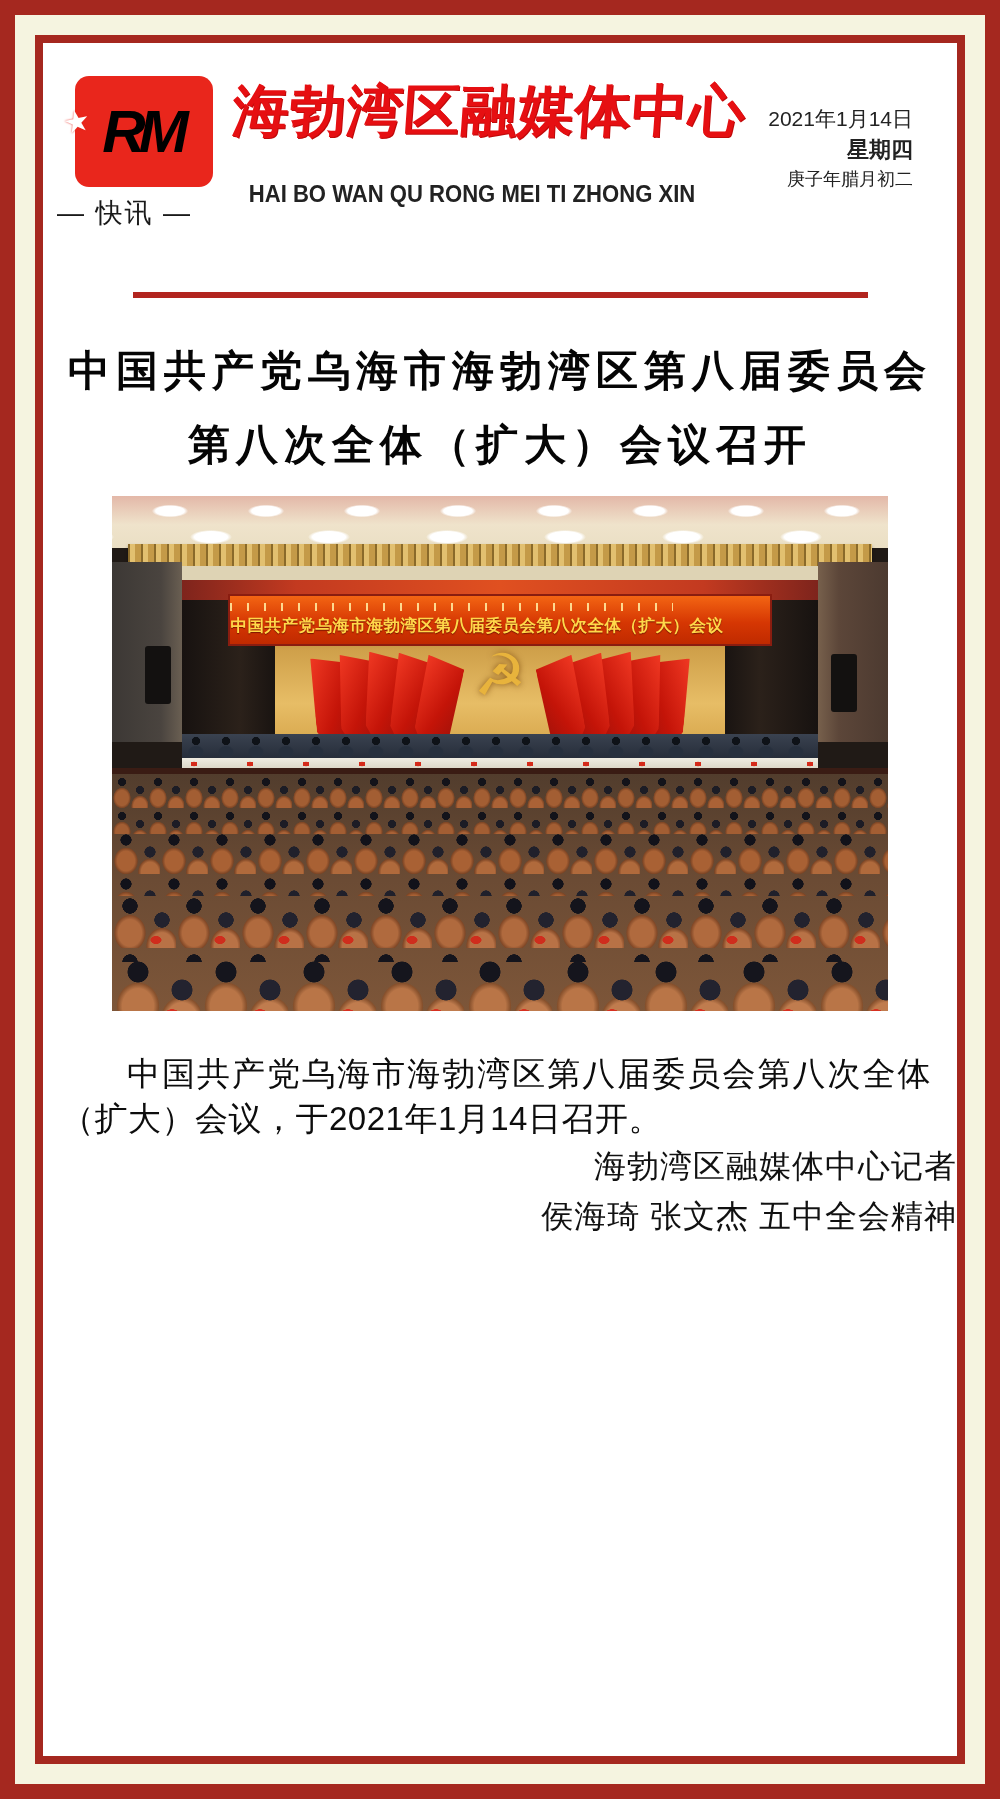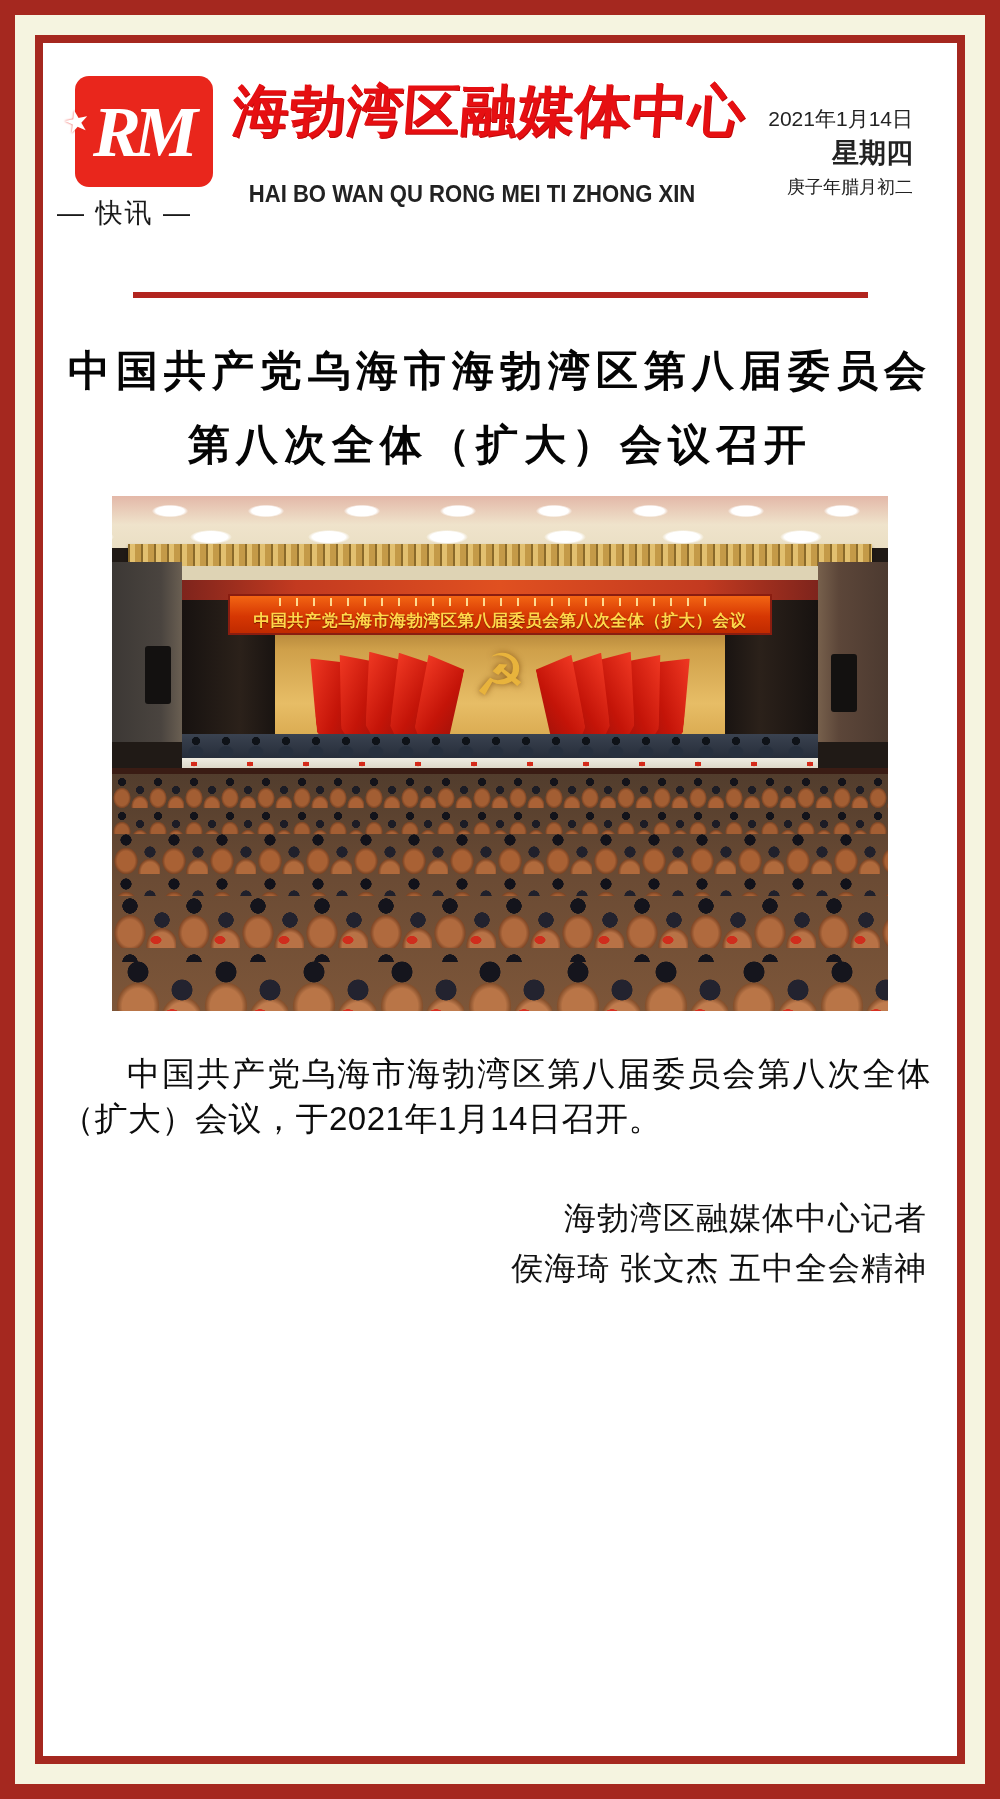--- a/index.html
+++ b/index.html
@@ -8,36 +8,36 @@
 
   
   .page { width:1000px; height:1799px; background:#a5281f; padding:15px; }
   .mat  { width:100%; height:100%; background:#f5f4e0; padding:20px; }
   .inner{ width:100%; height:100%; background:#ffffff; border:8px solid #a5281f; position:relative; overflow:hidden; }
 
   
   .masthead { position:relative; height:240px; }
   .logo { position:absolute; left:32px; top:33px; width:138px; height:111px;
           background:#e9261c; border-radius:14px; display:flex; align-items:center; justify-content:center; }
-  .logo-text { color:#ffffff; font-weight:bold; font-style:italic; font-size:72px;
-               letter-spacing:-7px; line-height:1; transform:translateX(-2px); font-family:Liberation Serif, serif; }
+  .logo-text { color:#000000; font-weight:bold; font-style:italic; font-size:60px;
+               letter-spacing:-7px; line-height:1; transform:translateX(-2px); font-family:Liberation Sans, sans-serif; }
   .logo-star { position:absolute; left:-12px; top:28px; color:#ffffff; font-size:30px;
                transform:rotate(-12deg); text-shadow:0 0 2px #e9261c; }
   .tagline { position:absolute; left:14px; top:152px; width:176px; 
              font-size:27px; color:#1a1a1a; letter-spacing:2px; font-weight:500; white-space:nowrap; }
   .brand-title { position:absolute; left:190px; top:14px; width:478px; text-align:center;
                  color:#e60f12; font-weight:bold; font-size:56px; letter-spacing:1px; line-height:1.9;
                  transform:skewX(-4deg); white-space:nowrap;
                  text-shadow:1px 1px 0 #c00a0a; font-family:"DejaVu Serif","Liberation Serif",serif; }
   .brand-pinyin { position:absolute; left:190px; top:138px; width:478px; text-align:center;
                   color:#222222; font-weight:bold; font-size:23px; letter-spacing:0; white-space:nowrap;
                   transform:scaleX(0.96); }
   .datebox { position:absolute; right:44px; top:62px; width:172px; text-align:right; color:#222; }
   .datebox .d1 { font-size:21px; line-height:1.35; }
-  .datebox .d2 { font-size:27px; font-weight:bold; line-height:1.5; }
+  .datebox .d2 { font-size:22px; font-weight:bold; line-height:1.5; }
   .datebox .d3 { font-size:18px; line-height:1.5; }
 
   
   .divider { width:735px; height:6px; background:#b2251f; margin:9px auto 0 auto; }
 
   
   .headline { margin-top:36px; text-align:center; color:#050505; font-weight:bold;
               font-size:42px; letter-spacing:6px; line-height:74px; }
   .headline span { display:block; }
 
@@ -63,23 +63,23 @@
   .ph-speaker.sl { left:4.2%; top:150px; }
   .ph-speaker.sr { right:4.0%; top:158px; }
   .ph-pros { position:absolute; left:9%; top:84px; width:82%; height:24px;
     background:linear-gradient(90deg,#7e241c,#c33a20 18%,#e05020 50%,#c33a20 82%,#7e241c); }
   .ph-curtain-l { position:absolute; left:9%;  top:104px; width:12.5%; height:178px;
     background:linear-gradient(90deg,#171210,#2b211a 60%,#171210); }
   .ph-curtain-r { position:absolute; right:9%; top:104px; width:12.5%; height:178px;
     background:linear-gradient(270deg,#171210,#2b211a 60%,#171210); }
   .ph-backdrop { position:absolute; left:21%; top:104px; width:58%; height:178px;
     background:linear-gradient(180deg,#8a5c20,#cfa04a 28%,#e7bd66 58%,#d8a84e 80%,#b98a3a); }
-  .ph-banner { position:absolute; left:15%; top:98px; width:70%; height:41px;
+  .ph-banner { position:absolute; left:15%; top:98px; width:70%; height:52px;
     background:linear-gradient(180deg,#f36513,#d63703 55%,#c02a00);
-    border:2px solid #8a1d10; display:flex; flex-direction:column; align-items:center; justify-content:center; }
+    border:2px solid #8a1d10; display:flex; flex-direction:column; justify-content:center; }
   .ph-mong { width:82%; height:8px; margin-bottom:4px;
     background:repeating-linear-gradient(90deg, rgba(255,225,150,.95) 0 2px, rgba(255,225,150,0) 2px 17px); }
   .ph-banner-text { color:#ffd84a; font-weight:bold; font-size:16.5px; letter-spacing:0.5px; white-space:nowrap;
     text-shadow:0 1px 1px #7a1600; }
   .ph-emblem { position:absolute; left:50%; top:150px; transform:translateX(-50%);
     font-size:58px; line-height:1; color:#e8b33c; text-shadow:0 0 6px rgba(120,70,10,.8);
     font-family:"DejaVu Sans",sans-serif; }
   .flags { position:absolute; top:156px; width:150px; height:108px; }
   .flags.fl { left:26%; } .flags.fr { right:26%; transform:scaleX(-1); }
   .flag { position:absolute; width:40px; height:102px;
@@ -136,21 +136,21 @@
       radial-gradient(ellipse 27px 30px at 70px 66px, #c07c4e 58%, #86502c 76%, rgba(0,0,0,0) 80%);
     background-size:88px 70px; }
 
   
   .body { margin-top:40px; padding:0 26px 0 18px; }
   .body p { font-size:33px; line-height:45px; color:#0d0d0d; text-align:justify;
             text-indent:2em; letter-spacing:0.5px;margin-top:40px; }
   .body p + p { margin-top:8px; }
 
   
-  .byline { margin-top:52px; padding-right:30px; text-align:right;
+  .byline { text-align:right;
             font-size:32px; line-height:50px; color:#111; letter-spacing:1px; }
 </style>
 </head>
 <body>
 
 <div class="page">
   <div class="mat">
     <div class="inner">
 
       <header class="masthead">

